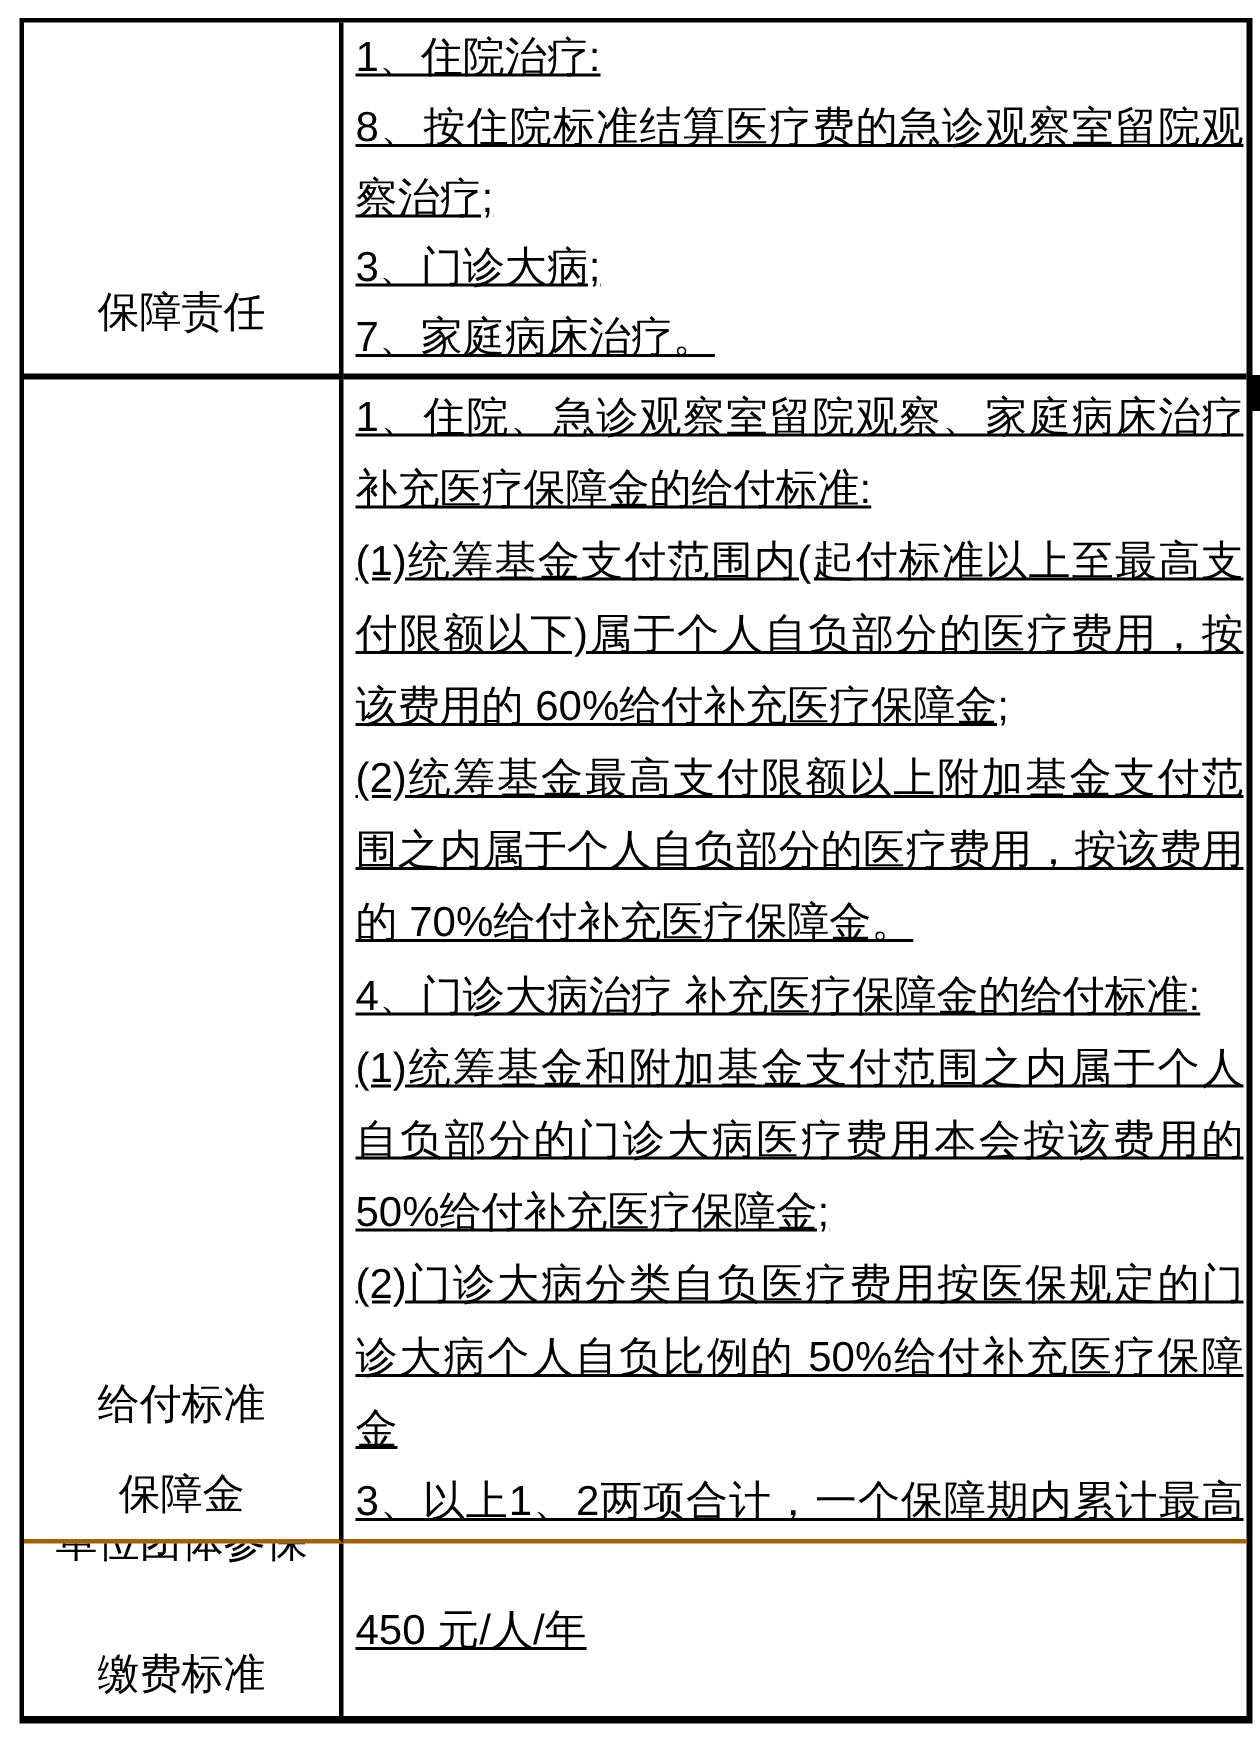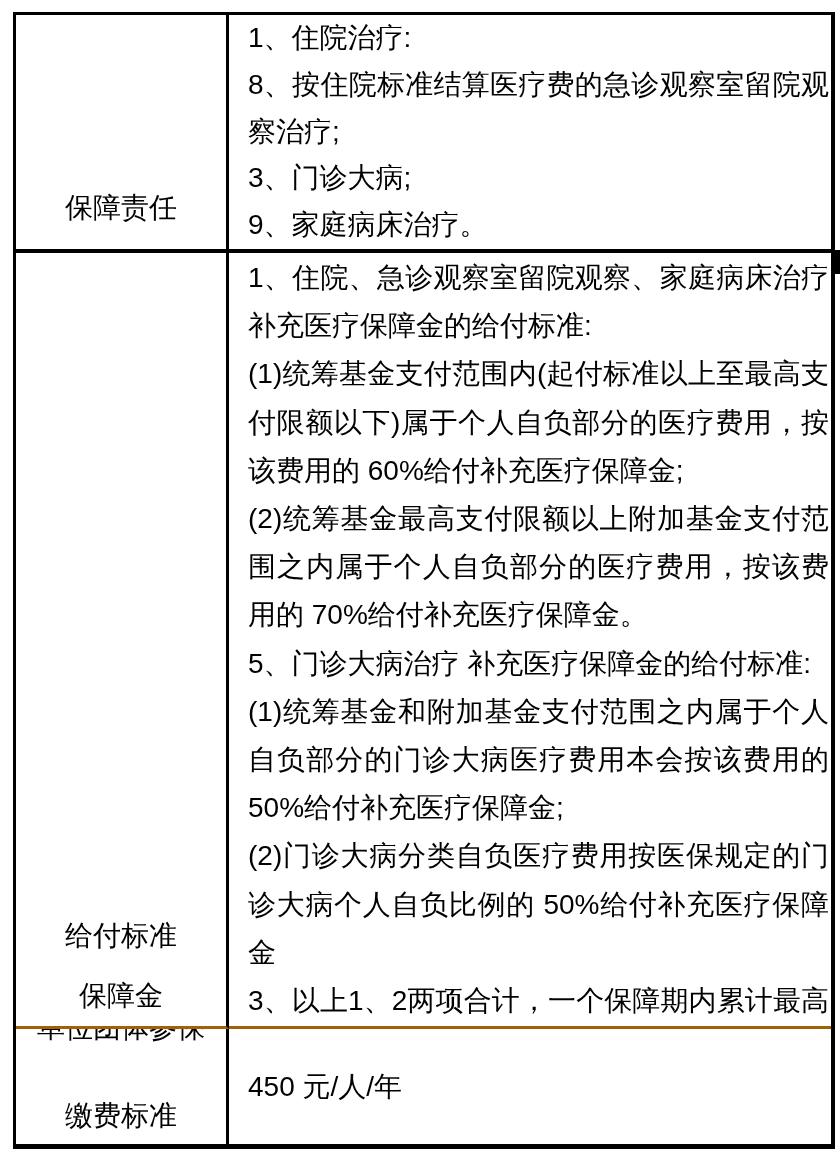--- a/index.html
+++ b/index.html
@@ -43,23 +43,24 @@
     font-size: 28px;
     text-align: center;
   }
   .row-divider {
     border-bottom: 4px solid #000;
   }
   .row-divider-2 {
     border-bottom: 3px solid #a16207;
   }
   .content-cell {
-    padding: 0 2px 0 19px;
+    padding: 0 2px 0 8px;
     font-size: 28px;
     text-align: justify;
+    text-decoration: underline;
   }
   .content-cell p {
     margin: 0;
   }
   .content-row-1 {
     line-height: 46.8px;
     padding-top: 0;
   }
   .content-row-2 {
     line-height: 48.2px;
@@ -94,32 +95,32 @@
 
 <div class="insurance-table">
 
   <div class="cell label-cell row-divider label-row-1">
     <div class="label-line">保障责任</div>
   </div>
   <div class="cell content-cell row-divider content-row-1">
     <p>1、住院治疗:</p>
     <p>8、按住院标准结算医疗费的急诊观察室留院观察治疗;</p>
     <p>3、门诊大病;</p>
-    <p>9、家庭病床治疗。</p>
+    <p>7、家庭病床治疗。</p>
   </div>
 
   <div class="cell label-cell row-divider-2 label-row-2">
     <div class="label-line">给付标准</div>
     <div class="label-line">保障金</div>
   </div>
   <div class="cell content-cell row-divider-2 content-row-2">
     <p>1、住院、急诊观察室留院观察、家庭病床治疗 补充医疗保障金的给付标准:</p>
     <p>(1)统筹基金支付范围内(起付标准以上至最高支付限额以下)属于个人自负部分的医疗费用，按该费用的 60%给付补充医疗保障金;</p>
     <p>(2)统筹基金最高支付限额以上附加基金支付范围之内属于个人自负部分的医疗费用，按该费用的 70%给付补充医疗保障金。</p>
-    <p>5、门诊大病治疗 补充医疗保障金的给付标准:</p>
+    <p>4、门诊大病治疗 补充医疗保障金的给付标准:</p>
     <p>(1)统筹基金和附加基金支付范围之内属于个人自负部分的门诊大病医疗费用本会按该费用的 50%给付补充医疗保障金;</p>
     <p>(2)门诊大病分类自负医疗费用按医保规定的门诊大病个人自负比例的 50%给付补充医疗保障金</p>
     <p>3、以上1、2两项合计，一个保障期内累计最高给付 10 万元</p>
   </div>
 
   <div class="cell label-cell label-row-3">
     <div class="label-line">单位团体参保</div>
     <div class="label-line">缴费标准</div>
   </div>
   <div class="cell content-cell content-row-3">

